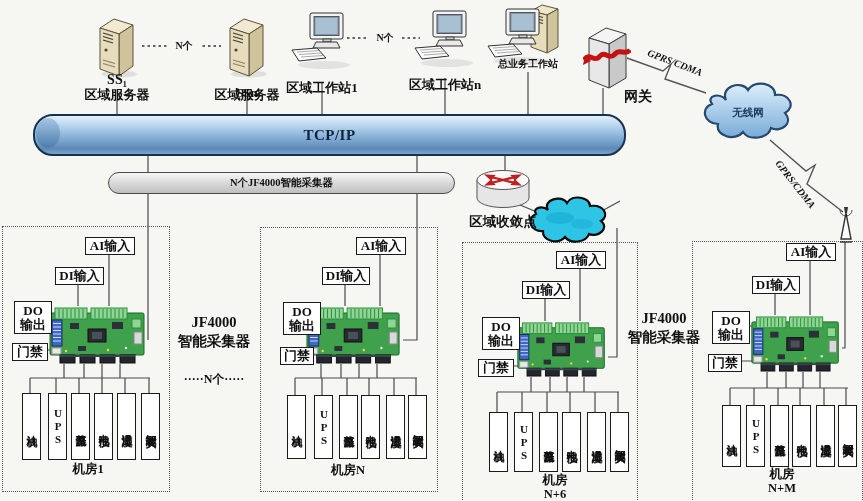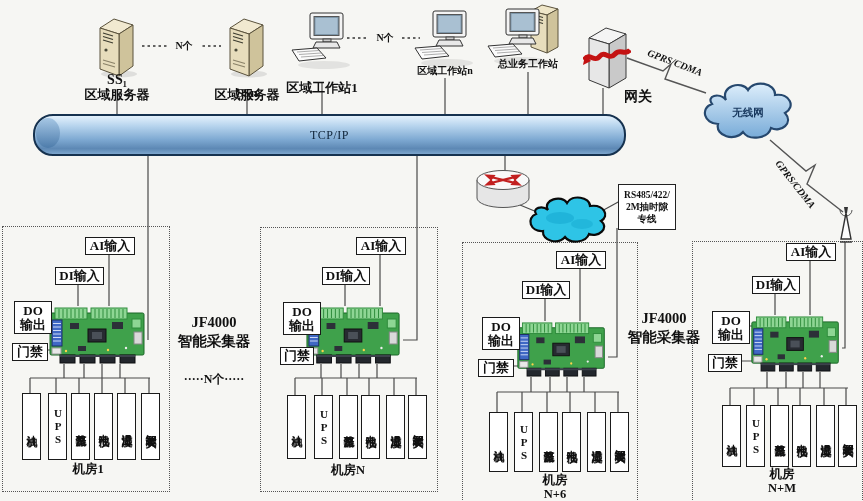--- a/index.html
+++ b/index.html
@@ -6,21 +6,21 @@
   #canvas{position:relative;width:863px;height:501px;background:#f6f6f3;overflow:hidden;
           font-family:"Liberation Serif","DejaVu Serif",serif;color:#111;}
   #wires{position:absolute;left:0;top:0;z-index:1;}
   .icon{position:absolute;z-index:3;}
   
   .pipe-tcp{position:absolute;left:33px;top:114px;width:589px;height:38px;border:2px solid #16324f;
             border-radius:20px;z-index:2;display:flex;align-items:center;justify-content:center;
             background:linear-gradient(180deg,#e3f1fc 0%,#b4d2ec 28%,#7ea9d2 62%,#5d88b4 86%,#7da6cd 100%);}
   .pipe-tcp-cap{position:absolute;left:1px;top:2px;width:24px;height:30px;border-radius:50%;
             background:linear-gradient(180deg,#9dc0e0,#4a79a8);opacity:.85;}
-  .pipe-tcp span{font-weight:normal;font-size:12px;color:#0e2338;letter-spacing:.5px;}
+  .pipe-tcp span{font-weight:bold;font-size:15px;color:#0e2338;letter-spacing:.5px;}
   .pipe-gray{position:absolute;left:108px;top:172px;width:345px;height:20px;border:1.5px solid #4a4a4a;
             border-radius:11px;z-index:2;display:flex;align-items:center;justify-content:center;
             background:linear-gradient(180deg,#f7f7f7,#dcdcdc 45%,#bfbfbf);}
   .pipe-gray span{font-weight:bold;font-size:10.5px;color:#111;}
   
   .lbl{position:absolute;z-index:4;text-align:center;font-weight:bold;white-space:nowrap;}
   .note{background:#f6f6f3;padding:0 2px;}
   
   .iobox{position:absolute;z-index:4;background:#fff;border:1.5px solid #1a1a1a;
          display:flex;flex-direction:column;align-items:center;justify-content:center;
@@ -142,28 +142,31 @@
         <polygon points="0,41 2,31 8,37" fill="#c41212"></polygon>
       </svg>
   </div>
 
   <div class="lbl" style="left:92px;top:72px;width:50px;font-size:14px">SS₁</div>
   <div class="lbl" style="left:77px;top:86px;width:80px;font-size:13px">区域服务器</div>
   <div class="lbl" style="left:222px;top:85px;width:50px;font-size:13px">SSn</div>
   <div class="lbl" style="left:207px;top:86px;width:80px;font-size:13px">区域服务器</div>
   <div class="lbl note" style="left:168px;top:39px;width:28px;font-size:10px">N个</div>
   <div class="lbl" style="left:277px;top:79px;width:90px;font-size:13px">区域工作站1</div>
-  <div class="lbl" style="left:400px;top:64px;width:90px;font-size:10px">区域工作站n</div>
+  <div class="lbl" style="left:400px;top:76px;width:90px;font-size:13px">区域工作站n</div>
   <div class="lbl note" style="left:369px;top:31px;width:28px;font-size:10px">N个</div>
   <div class="lbl" style="left:483px;top:57px;width:90px;font-size:10px">总业务工作站</div>
   <div class="lbl" style="left:615px;top:88px;width:46px;font-size:14px">网关</div>
 
   <div class="pipe-tcp">
     <div class="pipe-tcp-cap"></div>
     <span>TCP/IP</span>
+  </div>
+  <div class="pipe-gray">
+    <span>N个JF4000智能采集器</span>
   </div>
 
   <div class="icon" style="left:474px;top:166px">
     <svg width="58" height="48" viewBox="0 0 58 48">
         <path d="M3,14 v18 a26,9.5 0 0 0 52,0 v-18 z" fill="#e6e6e6" stroke="#555"></path>
         <ellipse cx="29" cy="14" rx="26" ry="9.5" fill="#f9f9f9" stroke="#555"></ellipse>
         <g stroke="#c22020" stroke-width="2.2" fill="#c22020">
           <path d="M15,10.5 L43,17.5 M43,10.5 L15,17.5" fill="none"></path>
           <polygon points="45,18.5 38.5,18 41,14.8"></polygon>
           <polygon points="13,9.5 19.5,10 17,13.2"></polygon>
@@ -172,25 +175,21 @@
         </g>
       </svg>
   </div>
   <div class="icon" style="left:522px;top:194px">
     <svg width="92" height="52" viewBox="0 0 92 52">
         <path d="M26,16 C20,6 40,0 45,9 C50,0 68,3 68,12 C82,10 88,22 79,27 C88,34 76,44 67,40 C64,49 48,50 43,43 C36,51 20,47 21,37 C8,38 4,24 14,20 C10,14 20,11 26,16 Z" fill="#2ec4e6" stroke="#0a0a0a" stroke-width="2.2"></path>
         <ellipse cx="38" cy="24" rx="14" ry="6" fill="#15a8cf" opacity=".55"></ellipse>
         <ellipse cx="60" cy="30" rx="11" ry="5" fill="#15a8cf" opacity=".45"></ellipse>
       </svg>
   </div>
-  <div class="rsbox">
-    <span>RS485/422/</span>
-    <span>2M抽时隙</span>
-    <span>专线</span>
-  </div>
+  <div class="lbl" style="left:448px;top:213px;width:110px;font-size:13.5px">区域收敛点</div>
   <div class="icon" style="left:698px;top:78px">
     <svg width="98" height="68" viewBox="0 0 98 68">
         <defs>
           <linearGradient id="cg" x1="0" y1="0" x2="0" y2="1">
             <stop offset="0" stop-color="#ddeefb"></stop>
             <stop offset="1" stop-color="#78abd8"></stop>
           </linearGradient>
         </defs>
         <path d="M28,22 C22,8 44,2 50,12 C56,1 78,5 77,17 C92,15 98,29 87,35 C96,45 83,55 73,50 C70,61 51,63 45,54 C37,64 17,58 20,46 C6,46 2,30 14,26 C8,18 21,14 28,22 Z" fill="url(#cg)" stroke="#26486e" stroke-width="2.2"></path>
       </svg>

